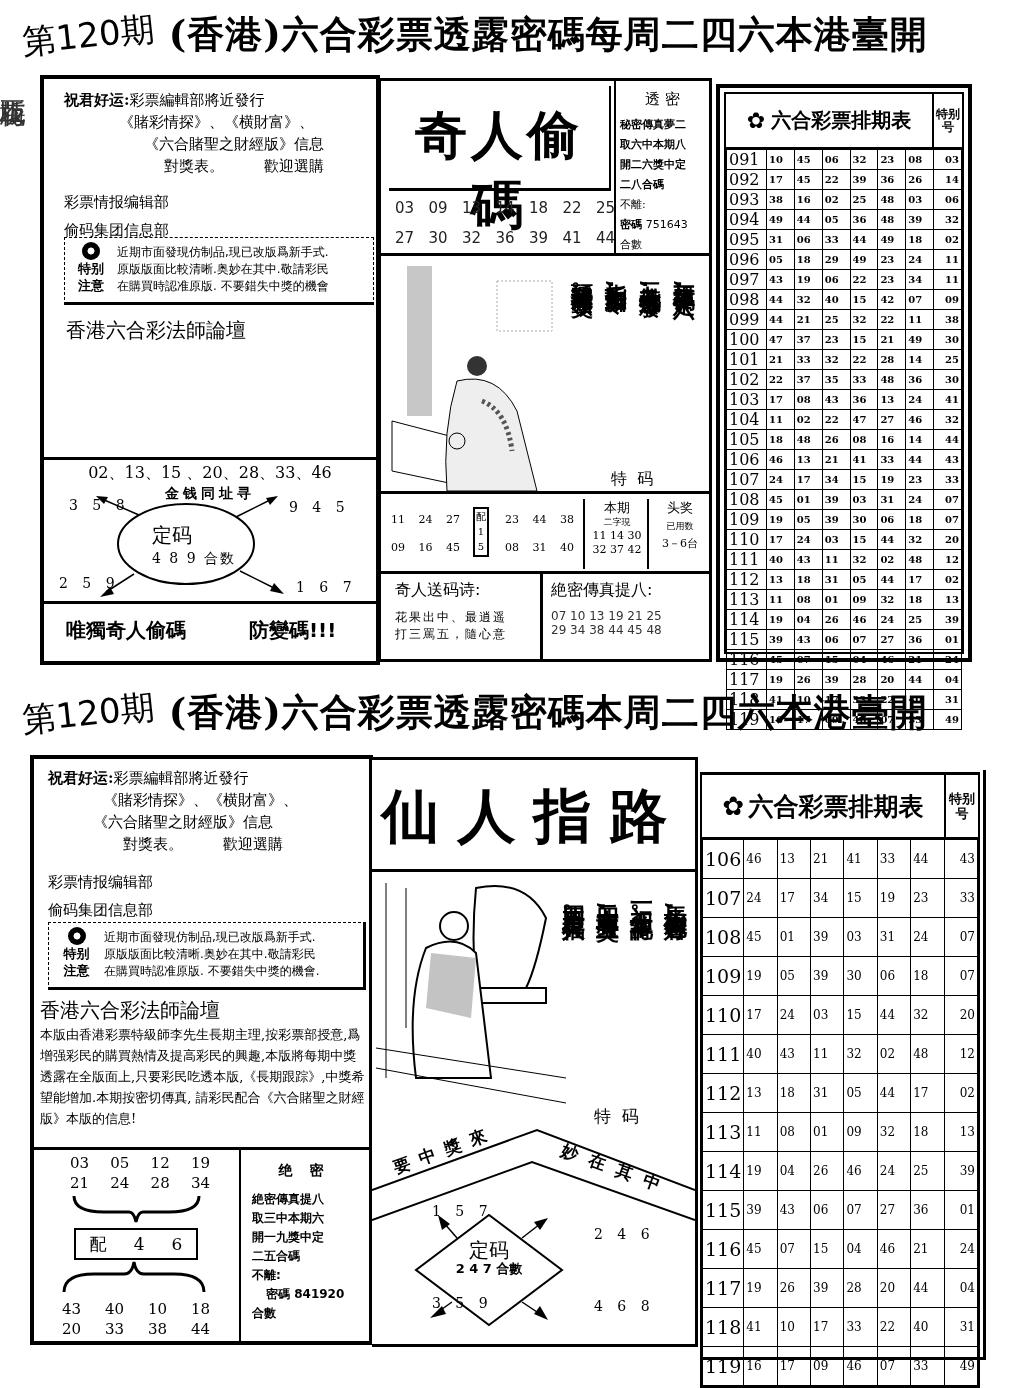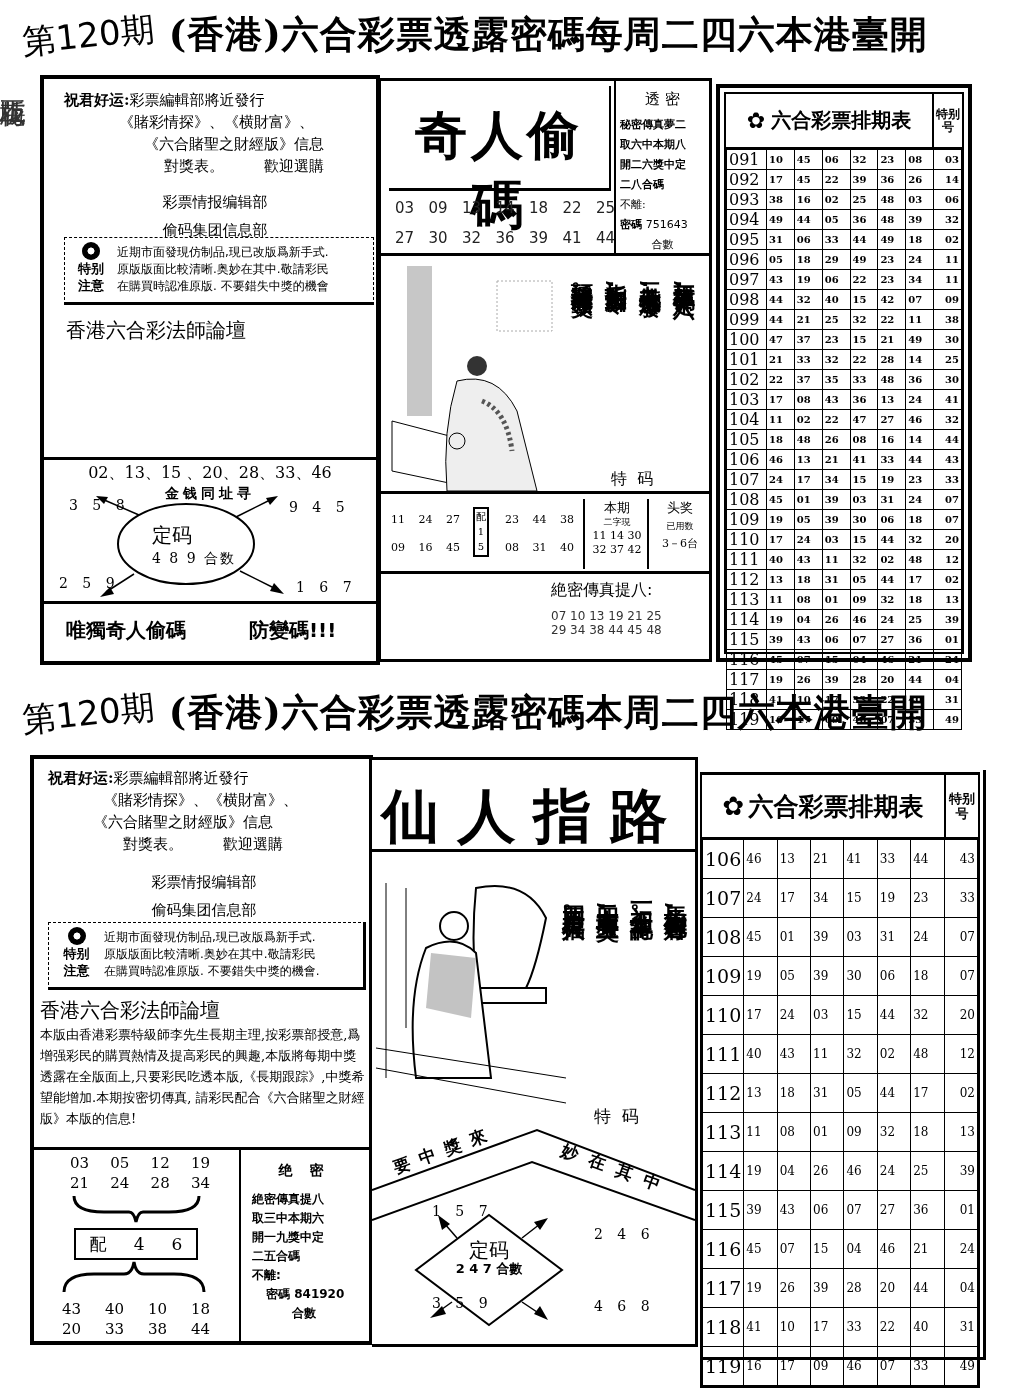--- a/index.html
+++ b/index.html
@@ -3,21 +3,21 @@
 <meta charset="utf-8">
 <style>
   * { box-sizing: border-box; margin: 0; padding: 0; }
   body { width: 1012px; height: 1388px; background: #fff; color: #000; font-family: "DejaVu Serif", serif; position: relative; overflow: hidden; }
   .abs { position: absolute; }
   .headline { font-family: "DejaVu Serif", serif; font-weight: bold; font-size: 37px; letter-spacing: 1px; white-space: nowrap; }
   .headline .issue { font-family: "DejaVu Sans", sans-serif; font-weight: normal; font-size: 34px; display:inline-block; transform: rotate(-6deg); letter-spacing: 0; }
   .box { position: absolute; border: 3px solid #000; background: #fff; }
   .txt { font-family: "DejaVu Serif", serif; }
   .sans { font-family: "DejaVu Sans", sans-serif; }
-  .right { text-align: center; }
+  .right { text-align: left; }
   .center { text-align: center; }
   .greet { font-size: 15px; line-height: 22px; }
   .greet b { font-weight: bold; }
   .notice { font-family: "DejaVu Sans", sans-serif; font-size: 12px; line-height: 17px; }
   .forum-title { font-size: 20px; }
   .forum-body { font-size: 13px; line-height: 21px; }
   .big-title { font-family: "DejaVu Serif", serif; font-weight: bold; font-size: 62px; letter-spacing: 14px; }
   .vert { writing-mode: vertical-rl; font-family: "DejaVu Sans", sans-serif; font-weight: bold; font-size: 22px; line-height: 26px; letter-spacing: 2px; }
   table.sched { border-collapse: collapse; width: 100%; }
   table.sched td { border: 1px solid #000; font-family: "DejaVu Serif", serif; font-weight: bold; font-size: 10px; padding: 0 2px; height: 17.2px; }
@@ -160,20 +160,25 @@
     <div class="sans" style="font-size:9px">二字現</div>
     <div class="txt">11 14 30</div>
     <div class="txt">32 37 42</div>
   </div>
   <div class="abs center" style="left:270px;top:418px;width:58px;height:70px;font-size:11px;line-height:18px;">
     <div class="sans" style="font-size:13px">头奖</div>
     <div class="sans" style="font-size:9px">已用数</div>
     <div class="txt">3－6台</div>
   </div>
   <div class="abs" style="left:0;top:490px;width:328px;border-top:3px solid #000;"></div>
+  <div class="abs" style="left:0;top:493px;width:162px;height:85px;border-right:3px solid #000;padding:6px 0 0 14px;">
+    <div class="sans" style="font-size:16px">奇人送码诗:</div>
+    <div class="sans" style="font-size:12px;margin-top:8px;letter-spacing:2px;">花果出中、最逍遥</div>
+    <div class="sans" style="font-size:12px;letter-spacing:2px;">打三罵五，隨心意</div>
+  </div>
   <div class="abs" style="left:166px;top:493px;width:162px;height:85px;padding:6px 0 0 4px;">
     <div class="sans" style="font-size:16px">絶密傳真提八:</div>
     <div class="sans" style="font-size:12px;color:#333;margin-top:8px;">07 10 13 19 21 25</div>
     <div class="sans" style="font-size:12px;color:#333;">29 34 38 44 45 48</div>
   </div>
 </div>
 
 <div class="box" style="left:716px;top:84px;width:256px;height:578px;border-width:4px;padding:4px;">
   <div style="border:2px solid #000;height:100%;">
     <div class="sched-head" style="height:55px;">
@@ -553,21 +558,21 @@
     <div>取三中本期六</div>
     <div>開一九獎中定</div>
     <div>二五合碼</div>
     <div>不離:</div>
     <div style="padding-left:14px"><span>密碼</span> <span>841920</span></div>
     <div class="right">合數</div>
   </div>
 </div>
 
 <div class="box" style="left:372px;top:757px;width:326px;height:590px;border-width:3px;border-left:none;">
-  <div class="abs" style="left:0;top:0;width:323px;height:92px;border-bottom:3px solid #000;">
+  <div class="abs" style="left:0;top:0;width:323px;height:112px;border-bottom:3px solid #000;">
     <div class="big-title center" style="padding-top:18px;font-size:58px;letter-spacing:18px;">仙人指路</div>
   </div>
   <svg class="abs" style="left:4px;top:118px;" width="200" height="230">
     <line x1="10" y1="5" x2="10" y2="200" stroke="#000"></line>
     <line x1="30" y1="10" x2="30" y2="150" stroke="#000"></line>
     <path d="M100 10 Q150 0 170 40 Q160 90 150 110 L100 110 Q95 60 100 10 Z" fill="none" stroke="#000" stroke-width="2"></path>
     <rect x="95" y="110" width="75" height="15" fill="none" stroke="#000" stroke-width="2"></rect>
     <circle cx="78" cy="48" r="14" fill="#fff" stroke="#000" stroke-width="2"></circle>
     <path d="M50 70 Q80 55 100 75 L115 200 L40 200 Q30 120 50 70 Z" fill="#fff" stroke="#000" stroke-width="2"></path>
     <path d="M55 75 L100 80 L95 140 L50 130 Z" fill="#888" opacity="0.5"></path>

